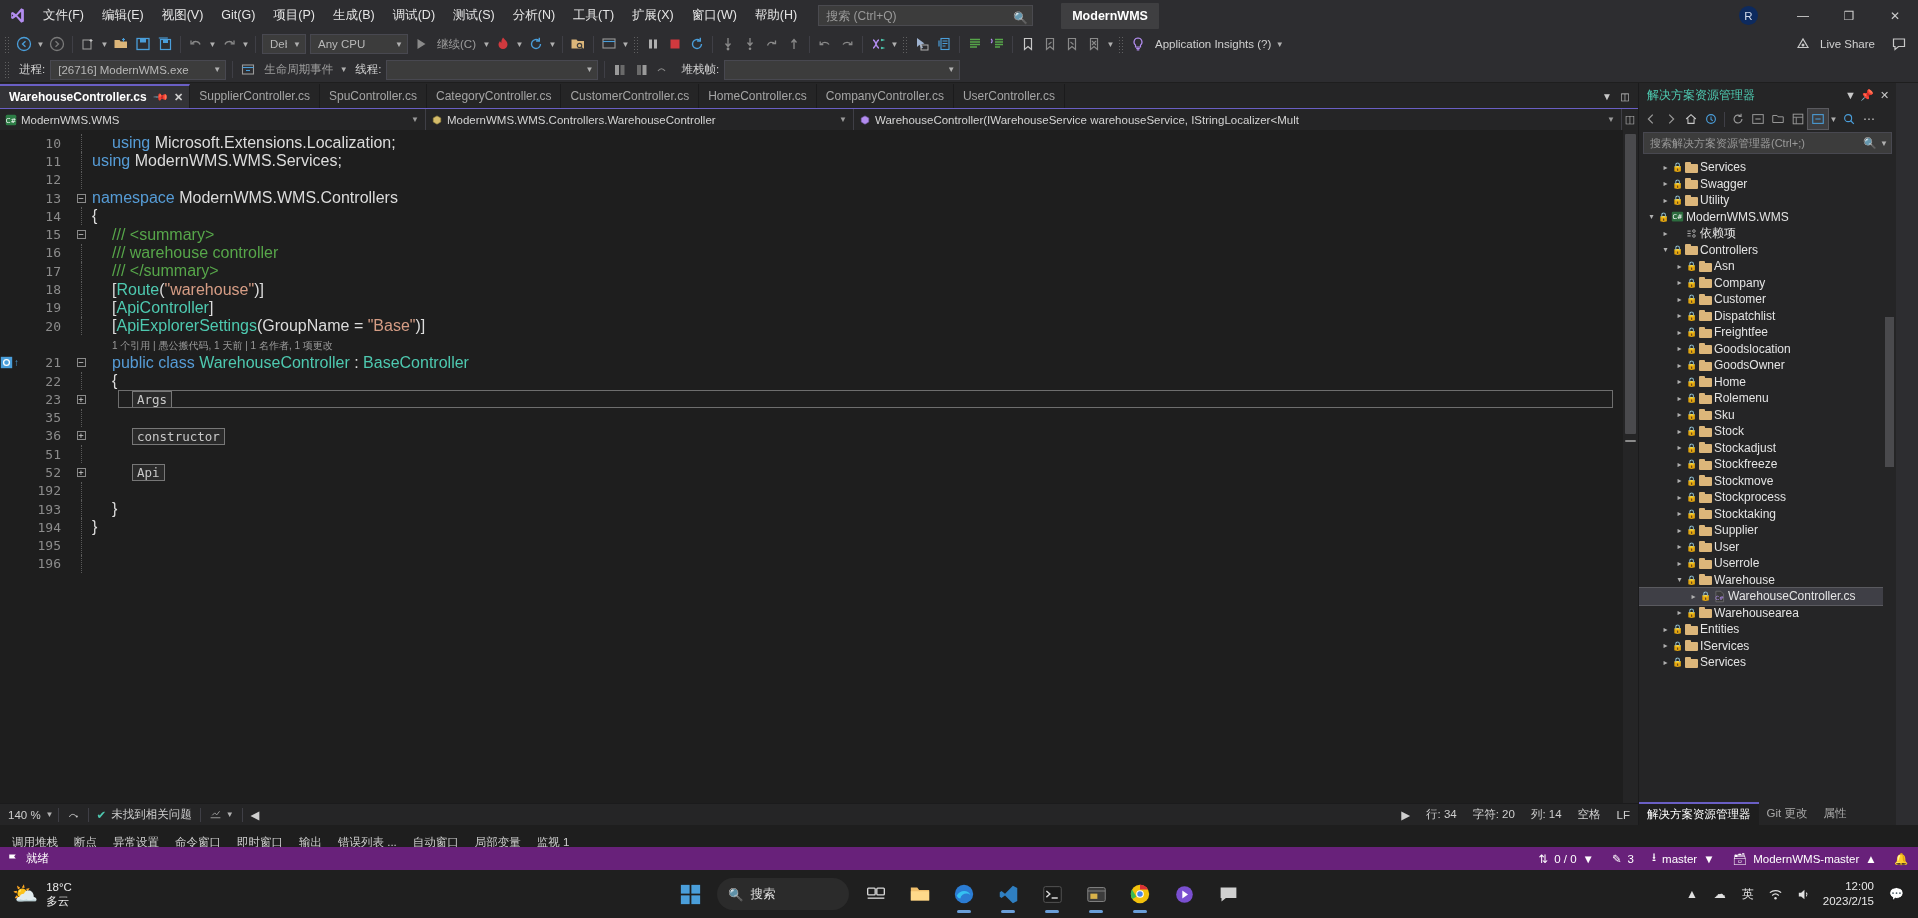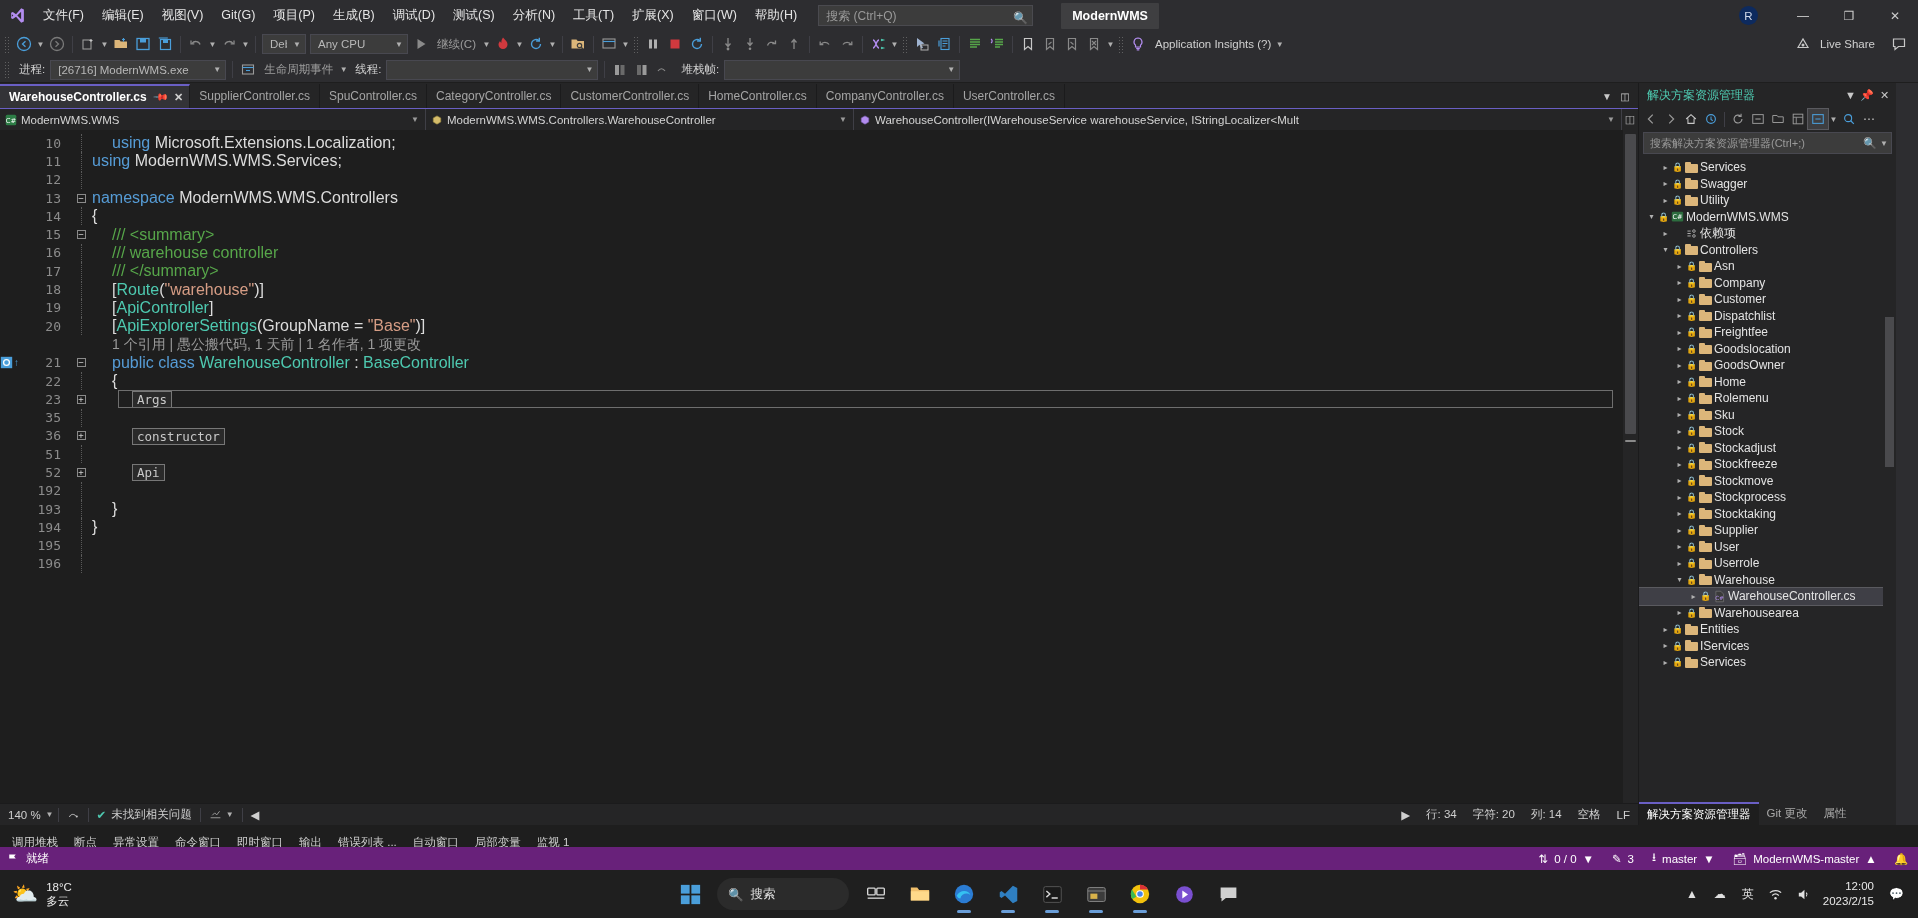--- a/index.html
+++ b/index.html
@@ -117,21 +117,21 @@
   .ctext { flex: 1; min-width: 0; white-space: pre; }
   .bp-marker { width: 22px; flex: 0 0 22px; display: flex; align-items: center; justify-content: center; }
 
   
   .k { color: #569cd6; }
   .t { color: #4ec9b0; }
   .s { color: #d69d85; }
   .c { color: #57a64a; }
   .p { color: #dcdcdc; }
   .id { color: #dcdcdc; }
-  .cl { color: #9a9a9a; font-family: "Liberation Sans", sans-serif; font-size: 14px; }
+  .cl { color: #9a9a9a; font-family: "Liberation Sans", sans-serif; font-size: 10px; }
   .collapsed {
     display: inline-block; border: 1px solid #777; background: #2a2a2a; color: #c8c8c8;
     padding: 0 4px; font-family: "DejaVu Sans Mono", monospace; font-size: 12.5px; line-height: 15px;
   }
 
   
   .selbox { position: absolute; left: 118px; right: 10px; height: 18px; border: 1px solid #6e6e6e; }
 
   
   .vscroll { width: 15px; background: #252526; flex: 0 0 15px; position: relative; }

